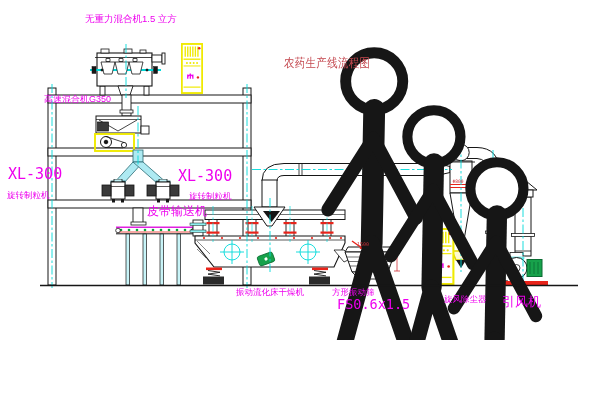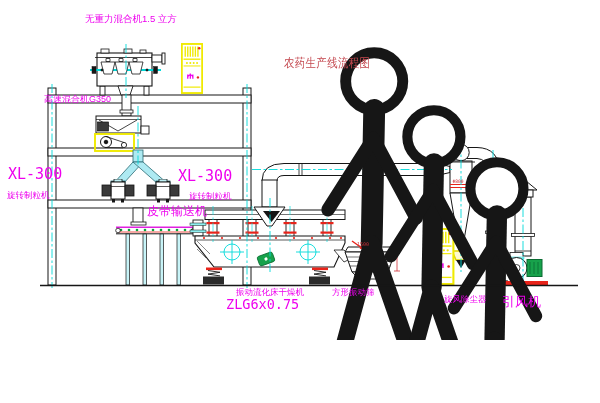--- a/index.html
+++ b/index.html
@@ -283,21 +283,21 @@
 
 <div class="lbl mono" style="left:8px;top:167px;font-size:15px;">XL-300</div>
 <div class="lbl" style="left:7px;top:191px;font-size:8.5px;">旋转制粒机</div>
 
 <div class="lbl mono" style="left:178px;top:169px;font-size:15px;">XL-300</div>
 <div class="lbl" style="left:189px;top:192px;font-size:8.5px;">旋转制粒机</div>
 
 <div class="lbl" style="left:147px;top:205px;font-size:12px;">皮带输送机</div>
 
 <div class="lbl" style="left:236px;top:288px;font-size:8.5px;text-align:center;">振动流化床干燥机</div>
-<div class="lbl mono" style="left:226px;top:298px;font-size:13.5px;">ZLG6x0.75</div>
 
 <div class="lbl" style="left:332px;top:288px;font-size:8.5px;">方形振动筛</div>
+<div class="lbl mono" style="left:337px;top:298px;font-size:13.5px;">FS0.6x1.5</div>
 
 <div class="lbl" style="left:444px;top:295px;font-size:8.5px;text-align:right;">旋风除尘器</div>
 
 <div class="lbl" style="left:502px;top:295px;font-size:13px;">引风机</div>
 
 </div>
 
 </body></html>

